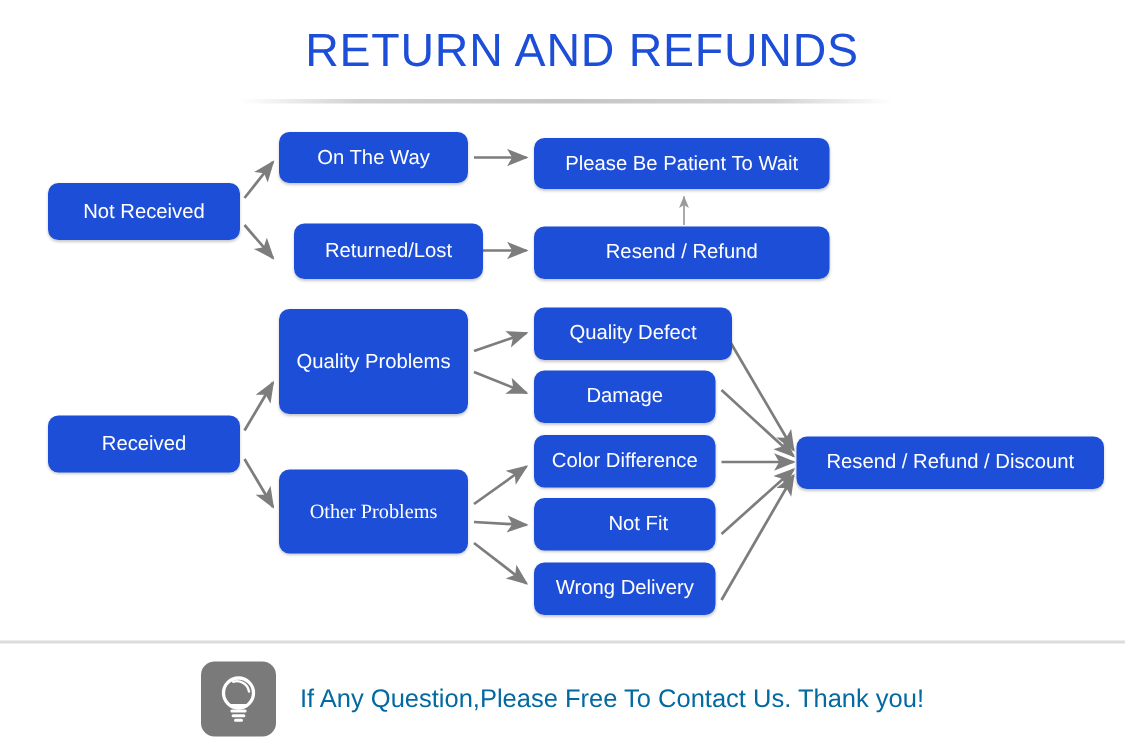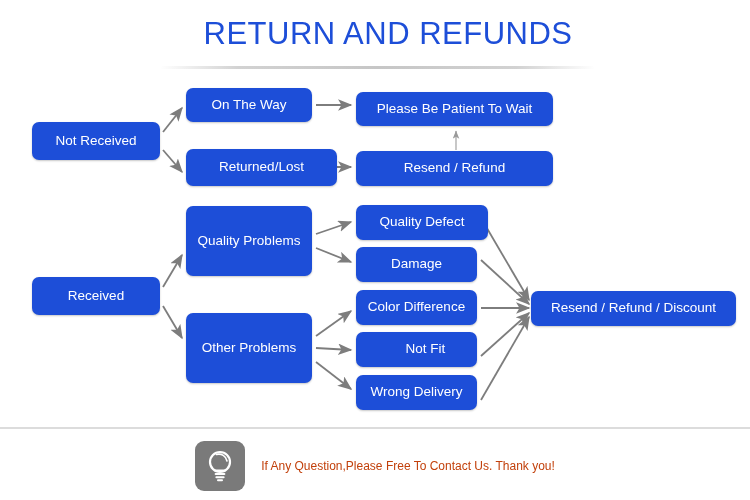--- a/index.html
+++ b/index.html
@@ -92,22 +92,22 @@
     height: 50px;
     background: #7a7a7a;
     border-radius: 9px;
     display: flex;
     align-items: center;
     justify-content: center;
     flex: none;
   }
   .footer-text {
     margin-left: 16px;
-    font-size: 12px;
-    color: #c2410c;
+    font-size: 17px;
+    color: #0369a1;
     white-space: nowrap;
   }
 </style>
 </head>
 <body>
 
 <div id="page">
 
   <div class="title">RETURN AND REFUNDS</div>
   <div class="title-divider"></div>
@@ -144,23 +144,23 @@
     <path d="M481,260 L529,304" stroke="#7d7d7d" stroke-width="1.8" fill="none" marker-end="url(#ah)"></path>
     <path d="M481,308 L529,308" stroke="#7d7d7d" stroke-width="1.8" fill="none" marker-end="url(#ah)"></path>
     <path d="M481,356 L529,313" stroke="#7d7d7d" stroke-width="1.8" fill="none" marker-end="url(#ah)"></path>
     <path d="M481,400 L529,317" stroke="#7d7d7d" stroke-width="1.8" fill="none" marker-end="url(#ah)"></path>
   </svg>
 
   <div class="node" style="left:32px; top:122px; width:128px; height:38px;">Not Received</div>
   <div class="node" style="left:32px; top:277px; width:128px; height:38px;">Received</div>
 
   <div class="node" style="left:186px; top:88px; width:126px; height:34px;">On The Way</div>
-  <div class="node" style="left:186px; top:149px; width:151px; height:37px;">Returned/Lost</div>
+  <div class="node" style="left:196px; top:149px; width:126px; height:37px;">Returned/Lost</div>
   <div class="node" style="left:186px; top:206px; width:126px; height:70px;">Quality Problems</div>
-  <div class="node" style="left:186px; top:313px; width:126px; height:70px;">Other Problems</div>
+  <div class="node" style="left:186px; top:313px; width:126px; height:56px;font-family:Liberation Serif, serif;">Other Problems</div>
 
   <div class="node" style="left:356px; top:92px; width:197px; height:34px;">Please Be Patient To Wait</div>
   <div class="node" style="left:356px; top:151px; width:197px; height:35px;">Resend / Refund</div>
 
   <div class="node" style="left:356px; top:205px; width:132px; height:35px;">Quality Defect</div>
   <div class="node" style="left:356px; top:247px; width:121px; height:35px;">Damage</div>
   <div class="node" style="left:356px; top:290px; width:121px; height:35px;">Color Difference</div>
   <div class="node" style="left:356px; top:332px; width:121px; height:35px;padding-left:24px;">Not Fit</div>
   <div class="node" style="left:356px; top:375px; width:121px; height:35px;">Wrong Delivery</div>
 

